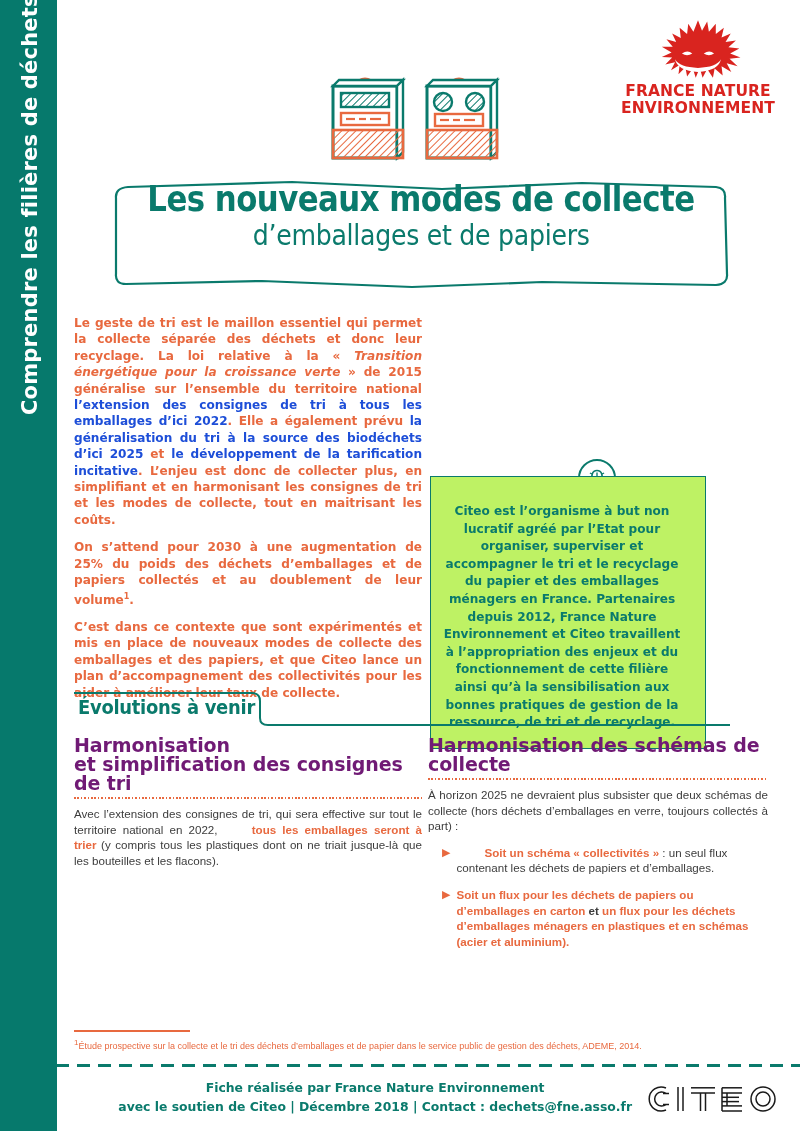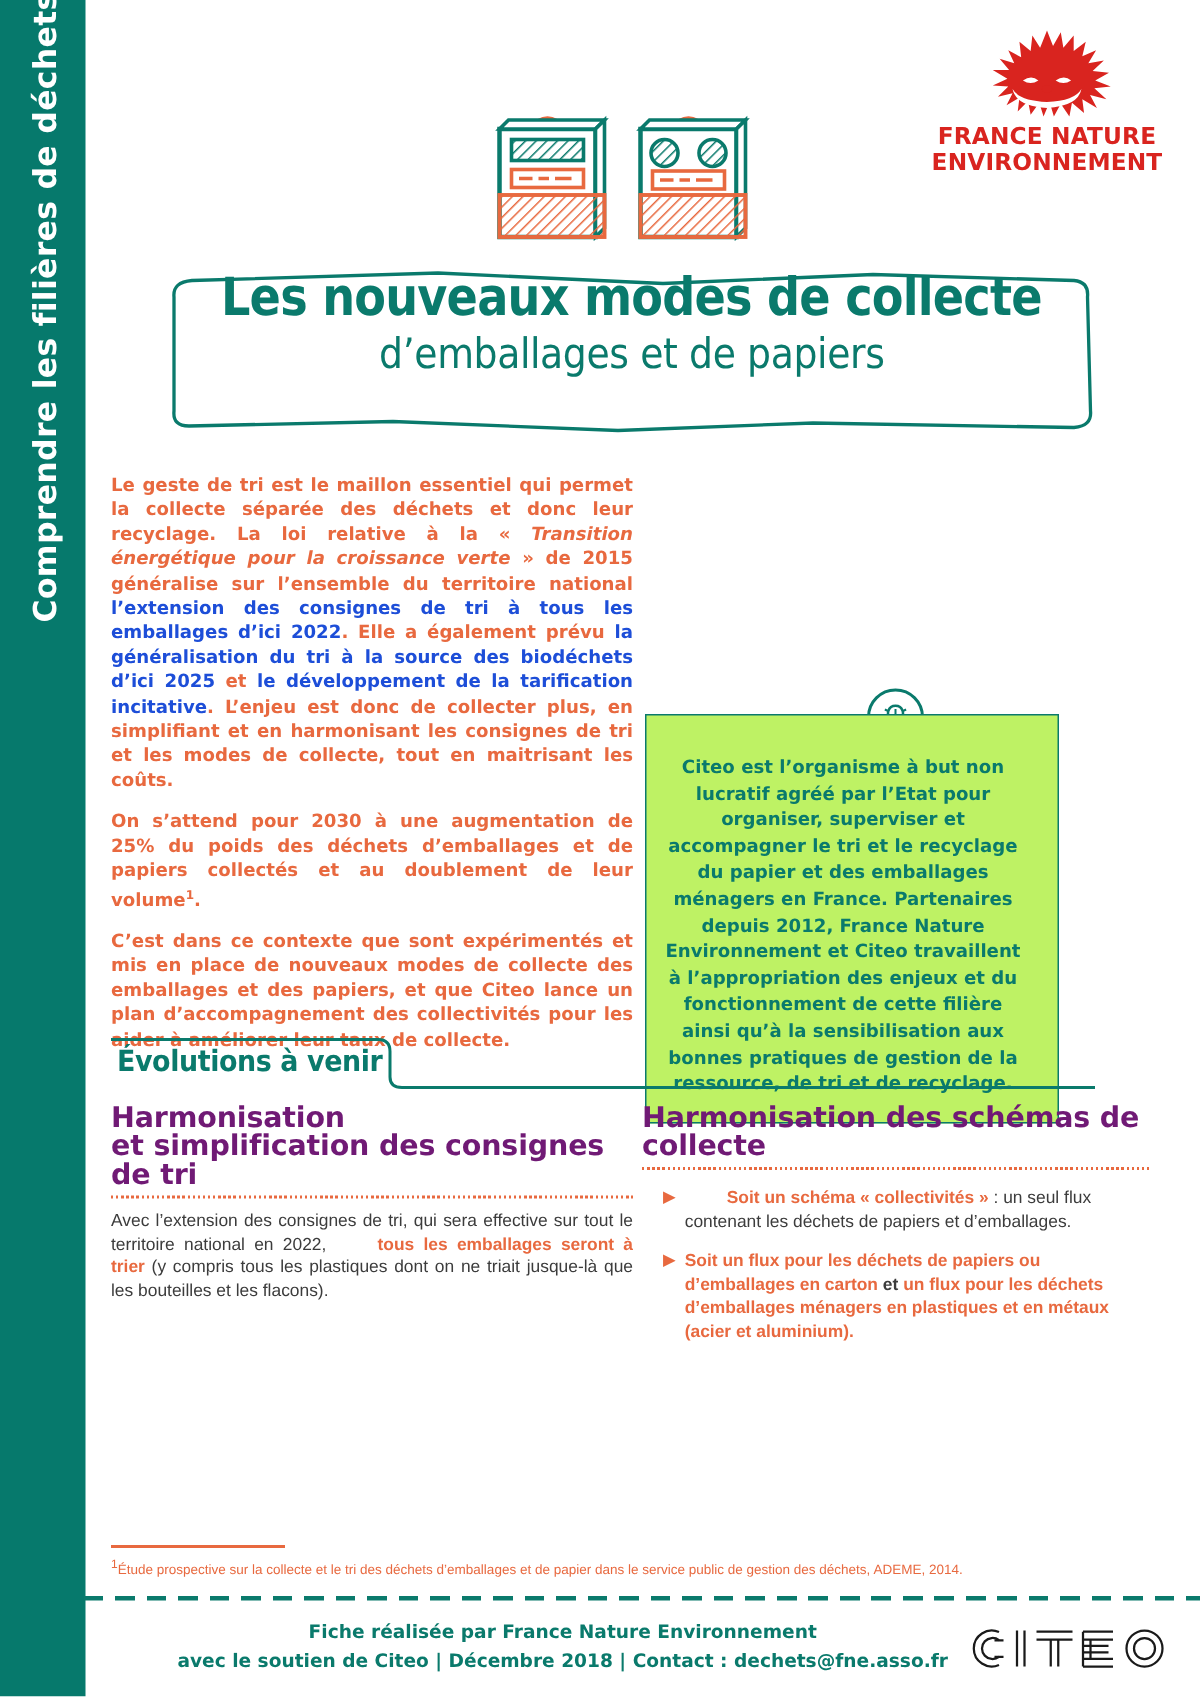--- a/index.html
+++ b/index.html
@@ -255,27 +255,30 @@
     <div class="sub-h">et simplification des consignes de tri</div>
     <div class="dotrule"></div>
     <div class="body-txt">
       <p><span>Avec l’extension des consignes de tri, qui sera effective sur tout le territoire national en 2022, </span><span class="hl">tous les emballages seront à trier</span><span> (y compris tous les plastiques dont on ne triait jusque-là que les bouteilles et les flacons).</span></p>
     </div>
   </div>
 
   <div class="col-right">
     <div class="sub-h">Harmonisation des schémas de collecte</div>
     <div class="dotrule"></div>
+    <div class="body-txt">
+      <p>À horizon 2025 ne devraient plus subsister que deux schémas de collecte (hors déchets d’emballages en verre, toujours collectés à part) :</p>
+    </div>
     <div class="bullet">
       <span class="tri">▶</span>
       <span><span class="hl">Soit un schéma « collectivités »</span><span> : un seul flux contenant les déchets de papiers et d’emballages.</span></span>
     </div>
     <div class="bullet">
       <span class="tri">▶</span>
-      <span class="b2"><span>Soit un flux pour les déchets de papiers ou d’emballages en carton </span><span class="neutral">et</span><span> un flux pour les déchets d’emballages ménagers en plastiques et en métaux (acier et aluminium).</span></span>
+      <span class="b2"><span>Soit un flux pour les déchets de papiers ou d’emballages en carton </span><span class="neutral">et</span><span> un flux pour les déchets d’emballages ménagers en plastiques et en schémas (acier et aluminium).</span></span>
     </div>
   </div>
 
   <div class="foot-rule"></div>
   <div class="footnote"><sup>1</sup><span>Étude prospective sur la collecte et le tri des déchets d’emballages et de papier dans le service public de gestion des déchets, ADEME, 2014.</span></div>
 
   <div class="dash-rule"></div>
   <div class="footer">
     <div class="footer-txt">
       <div>Fiche réalisée par France Nature Environnement</div>

